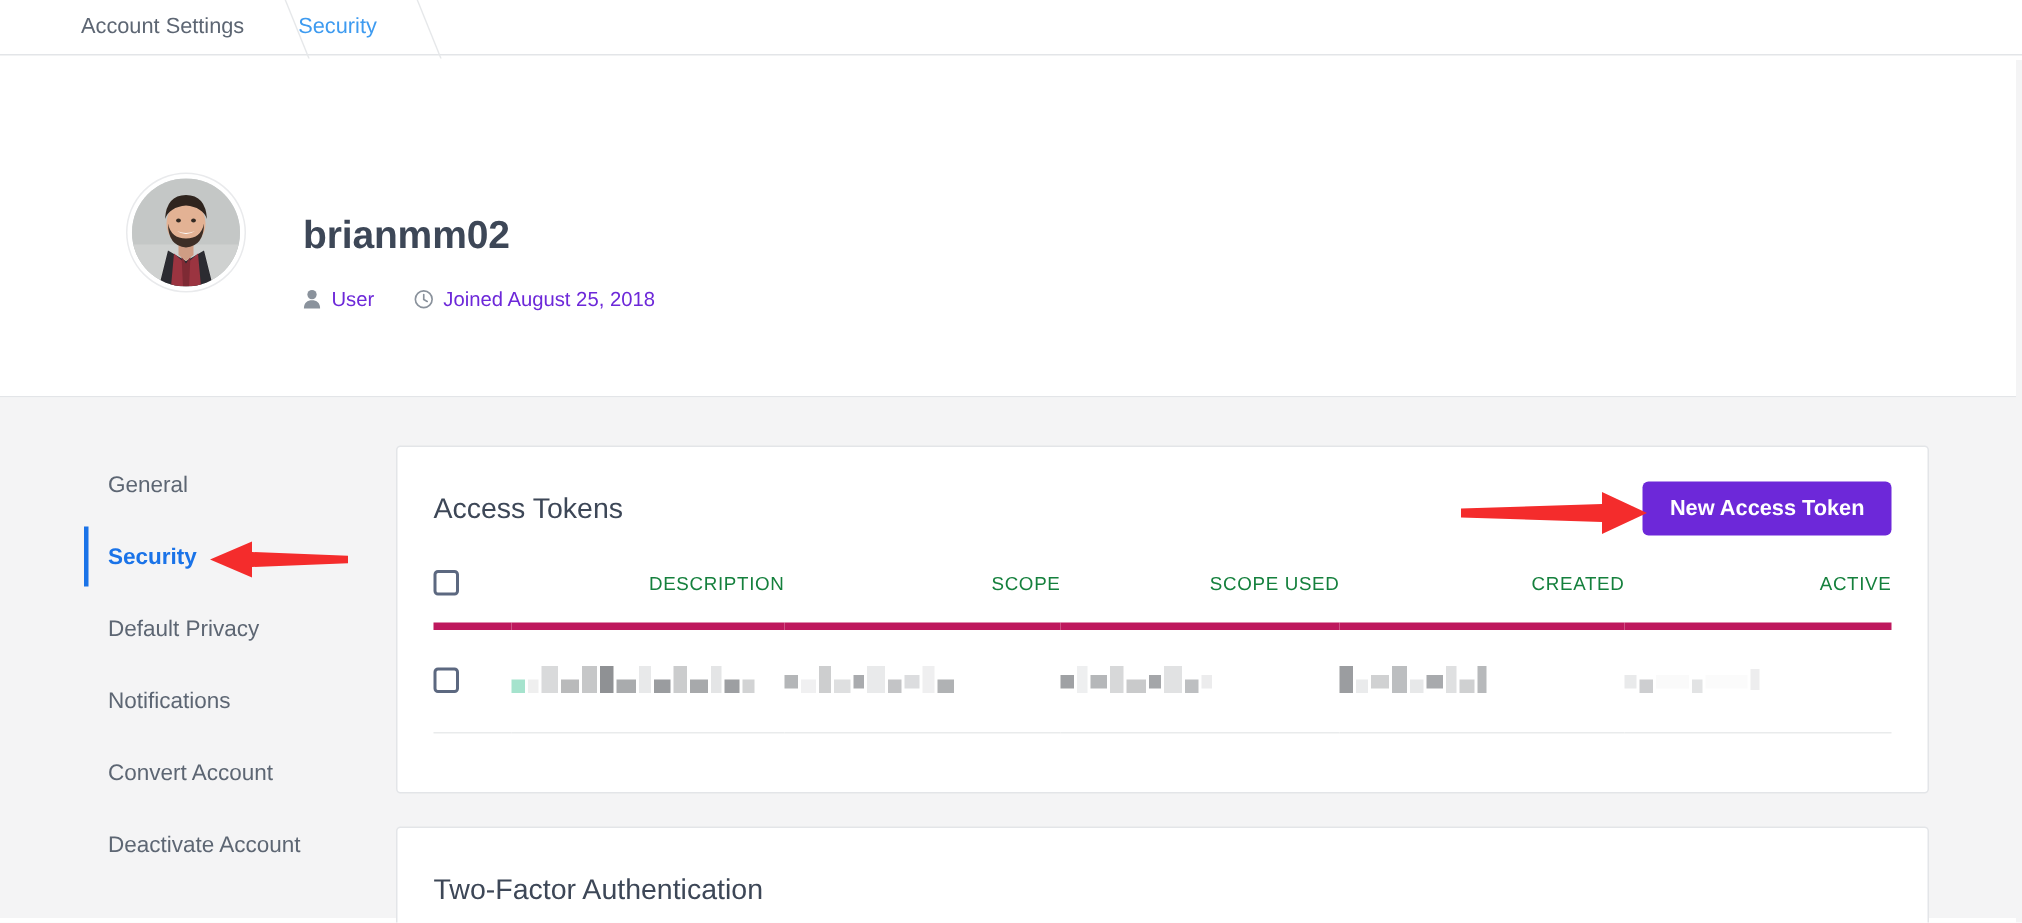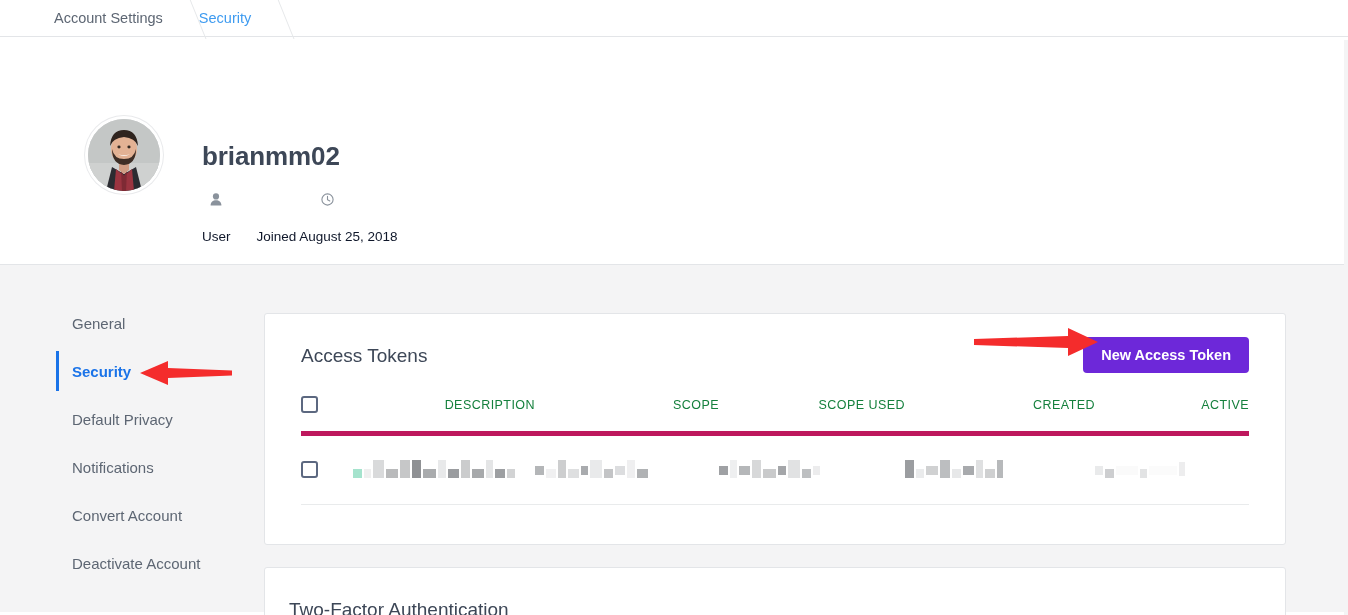--- a/index.html
+++ b/index.html
@@ -83,25 +83,24 @@
   }
   .meta-row {
     margin-top: 24px;
     display: flex;
     align-items: center;
     gap: 26px;
   }
   .meta-item {
     display: flex;
     align-items: center;
-    gap: 24px;
+    gap: 7px;
     font-size: 13.5px;
-    color: #0f172a;
+    color: #6d28d9;
     line-height: 1;
-    flex-direction: column;
   }
   .meta-item svg { display: block; }
 
   
   .page-body {
     background: #f4f4f5;
     height: 347px;
     display: flex;
     box-sizing: border-box;
     padding-top: 32px;
@@ -139,21 +138,21 @@
     flex: 1;
     padding-right: 61px;
     box-sizing: border-box;
   }
   .card {
     background: #ffffff;
     border: 1px solid #e3e5e8;
     border-radius: 3px;
     box-sizing: border-box;
   }
-  .card-tokens { height: 232px; padding: 0 36px; margin-top: 16px; }
+  .card-tokens { height: 232px; padding: 0 24px; }
   .card-2fa { margin-top: 22px; height: 120px; padding: 0 24px; }
 
   .card-head {
     display: flex;
     align-items: center;
     justify-content: space-between;
     height: 82px;
   }
   .card-title {
     font-size: 19px;

